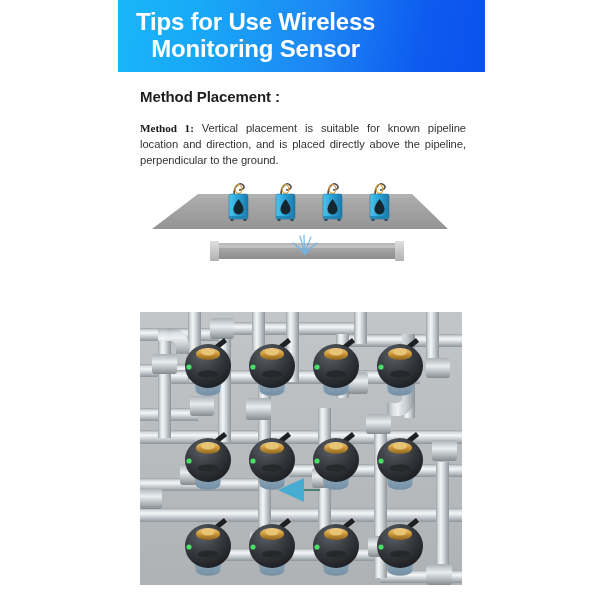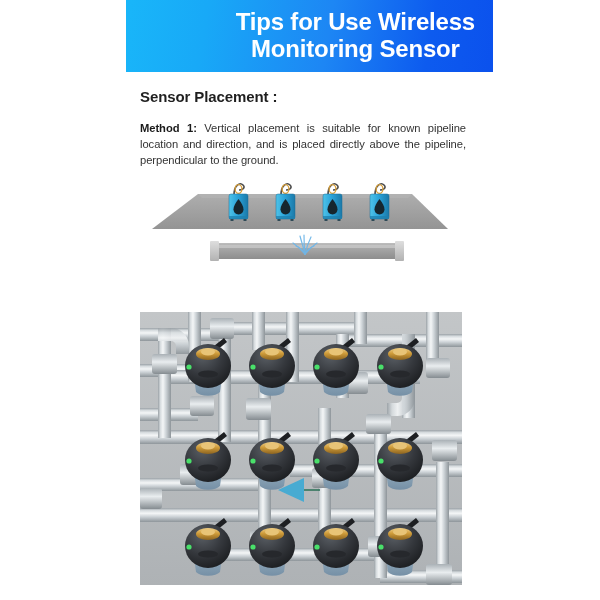--- a/index.html
+++ b/index.html
@@ -6,41 +6,41 @@
   html,body{margin:0;padding:0;}
   body{
     width:600px;height:600px;overflow:hidden;background:#ffffff;
     font-family:"Liberation Sans","DejaVu Sans",sans-serif;
     color:#2b2b2b;-webkit-font-smoothing:antialiased;
   }
   .page{position:relative;width:600px;height:600px;background:#fff;}
 
   
   .banner{
-    position:absolute;left:126px;top:0;width:367px;height:72px;
+    position:absolute;left:118px;top:0;width:367px;height:72px;
     background:linear-gradient(100deg,#19b6f9 0%,#18a9f7 22%,#1d86f4 55%,#0d5bef 82%,#0b51ed 100%);
-    display:flex;align-items:center;justify-content:flex-end;
+    display:flex;align-items:center;justify-content:flex-start;
     box-sizing:border-box;padding:4px 18px 6px 18px;
   }
   .banner-title{
     color:#ffffff;font-weight:bold;font-size:24px;line-height:1.14;
     text-align:center;letter-spacing:-0.2px;white-space:pre-line;
   }
 
   
   .content{position:absolute;left:140px;top:88px;width:326px;}
   .section-heading{
     font-size:15px;font-weight:bold;color:#1f1f1f;margin:0 0 16px 0;
     letter-spacing:-0.1px;
   }
   .para{
     font-size:11.2px;line-height:1.42;color:#333333;margin:0;
     text-align:justify;letter-spacing:-0.05px;
   }
-  .para b{font-weight:bold;color:#1a1a1a;}
+  .para b{font-weight:bold;color:#1a1a1a;font-family:Liberation Serif, serif;}
 
   
   .fig1{position:absolute;left:140px;top:176px;width:326px;height:92px;}
   .fig1 svg{display:block;}
 
   
   .content2{position:absolute;left:140px;top:272px;width:326px;}
 
   
   .fig2{
@@ -53,21 +53,21 @@
 <body>
 
 <div class="page">
 
   <div class="banner">
     <div class="banner-title">Tips for Use  Wireless
 Monitoring Sensor</div>
   </div>
 
   <div class="content">
-    <h2 class="section-heading">Sensor Placement :</h2>
+    <h2 class="section-heading">Method Placement :</h2>
     <p class="para"><b>Method 1:</b><span> Vertical placement is suitable for known pipeline location and direction, and is placed directly above the pipeline, perpendicular to the ground.</span></p>
   </div>
 
   <div class="fig1">
     <svg width="326" height="92" viewBox="0 0 326 92" xmlns="http://www.w3.org/2000/svg">
       <defs>
         <linearGradient id="groundG" x1="0" y1="0" x2="0" y2="1">
           <stop offset="0%" stop-color="#aeaeae"></stop>
           <stop offset="100%" stop-color="#949494"></stop>
         </linearGradient>

